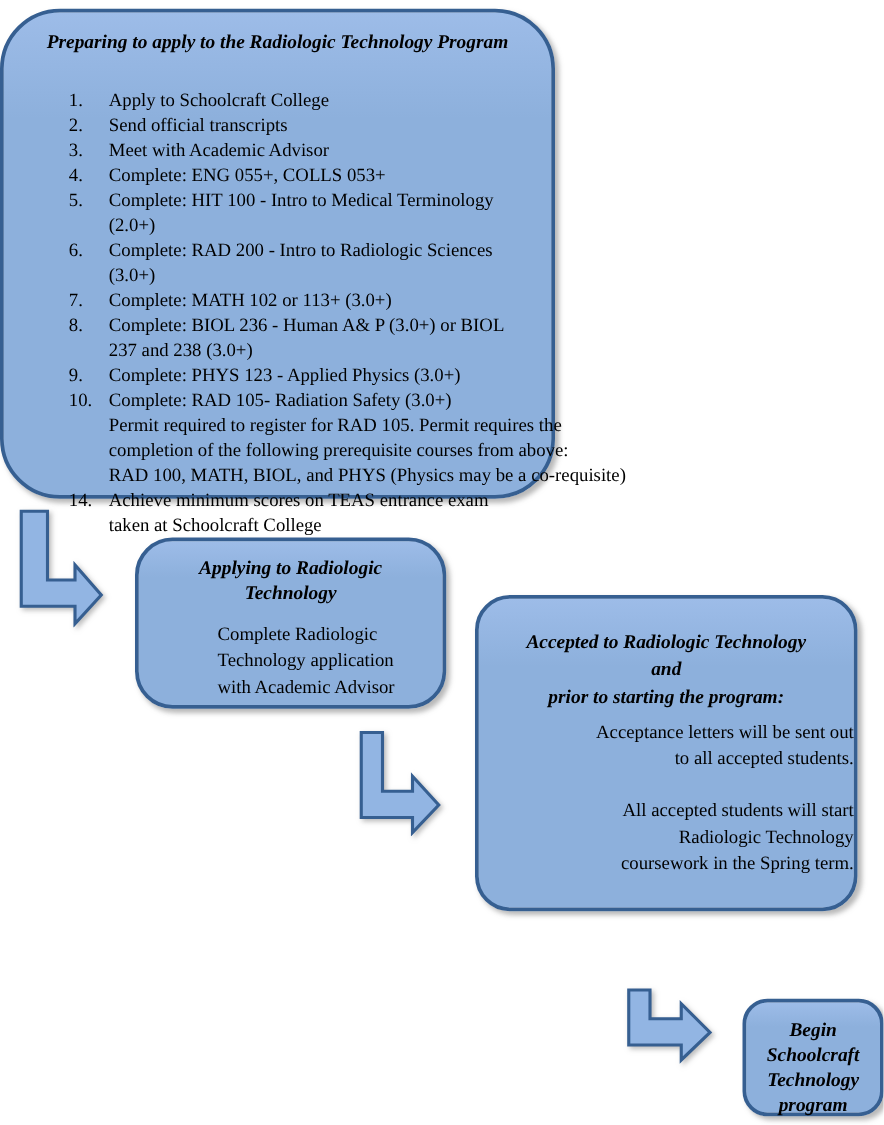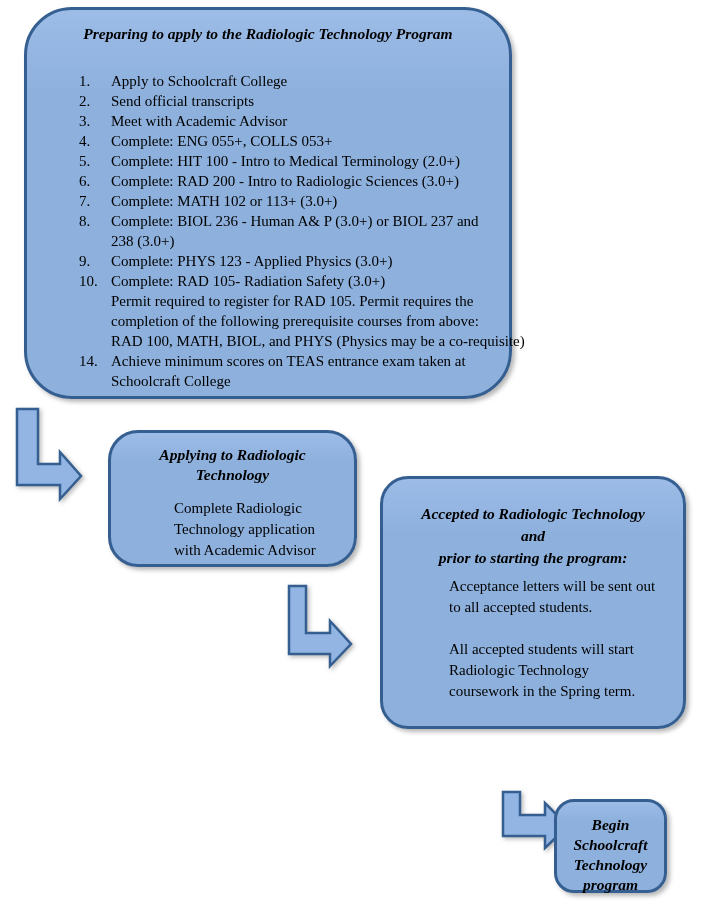--- a/index.html
+++ b/index.html
@@ -31,21 +31,21 @@
     font-weight: bold;
     font-style: italic;
     text-align: center;
     font-size: 15.5px;
     line-height: 20px;
     white-space: nowrap;
   }
   .title-line { white-space: nowrap; }
 
   
-  #box-prep { left: 24px; top: 7px; width: 488px; height: 392px; border-radius: 48px; }
+  #box-prep { left: 0; top: 7px; width: 444px; height: 392px; border-radius: 48px; }
   #box-prep .box-title { margin-top: 14px; }
   .steps {
     list-style: none;
     margin: 27px 0 0 0;
     padding: 0 14px 0 52px;
     font-size: 15px;
     line-height: 20px;
   }
   .step { display: flex; align-items: flex-start; }
   .step .num { flex: 0 0 32px; }
@@ -54,26 +54,26 @@
 
   
   #box-applying { left: 108px; top: 430px; width: 249px; height: 137px; border-radius: 30px; }
   #box-applying .box-title { margin-top: 12px; }
   .applying-body { margin: 13px 0 0 63px; font-size: 15px; line-height: 21px; }
   .applying-body .line { white-space: nowrap; }
 
   
   #box-accepted { left: 380px; top: 476px; width: 306px; height: 253px; border-radius: 28px; }
   #box-accepted .box-title { margin-top: 24px; line-height: 22px; }
-  .accepted-body { margin: 7px 0 0 66px; font-size: 15px; line-height: 21px; }
+  .accepted-body { margin: 7px 0 0 66px; font-size: 15px; line-height: 21px; text-align: right; }
   .accepted-body .para .line { white-space: nowrap; }
   .accepted-body .para + .para { margin-top: 21px; }
 
   
-  #box-begin { left: 554px; top: 799px; width: 113px; height: 94px; border-radius: 20px; }
+  #box-begin { left: 594px; top: 799px; width: 113px; height: 94px; border-radius: 20px; }
   #box-begin .box-title { margin-top: 13px; line-height: 20px; }
 
   
   .arrow {
     position: absolute;
     filter: drop-shadow(2.5px 2.5px 2px rgba(120,120,120,0.5));
   }
   .arrow polygon {
     fill: var(--arrow-fill);
     stroke: var(--box-border);

